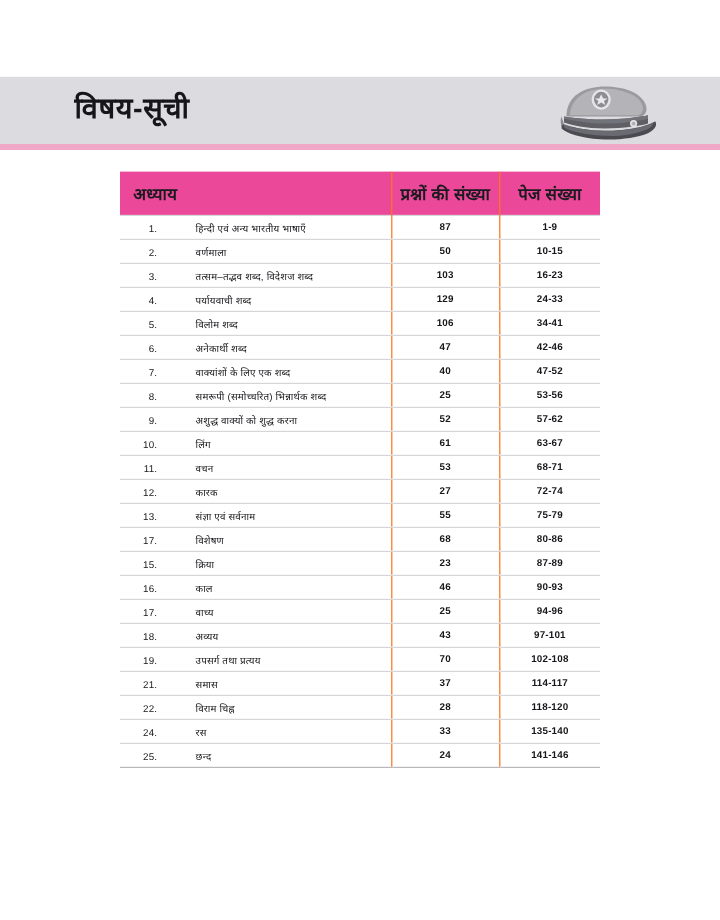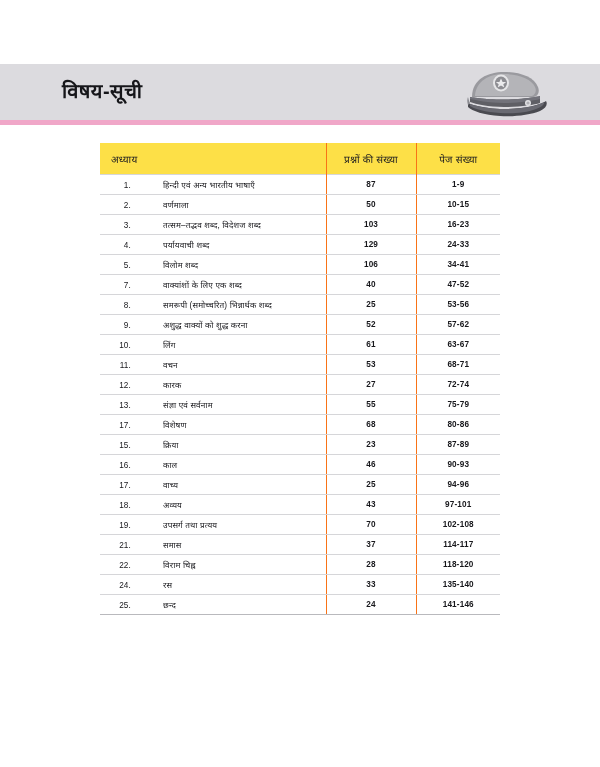--- a/index.html
+++ b/index.html
@@ -30,21 +30,21 @@
     left: 0;
     top: 120px;
     width: 600px;
     height: 5px;
     background: #f0a7c8;
   }
   .page-title {
     position: absolute;
     left: 62px;
     top: 66px;
-    font-size: 20px;
+    font-size: 24px;
     font-weight: bold;
     color: #16161a;
     letter-spacing: 0.5px;
     line-height: 50px;
     white-space: nowrap;
   }
 
   
   .cap-wrap {
     position: absolute;
@@ -62,23 +62,23 @@
     top: 143px;
     width: 400px;
     border-collapse: collapse;
     table-layout: fixed;
   }
   .toc-table col.c-chap { width: 226px; }
   .toc-table col.c-qty  { width: 90px;  }
   .toc-table col.c-page { width: 84px;  }
 
   .toc-table th {
-    background: #fde047;
-    font-size: 10px;
-    font-weight: normal;
+    background: #ec4899;
+    font-size: 14px;
+    font-weight: bold;
     color: #1b1b1f;
     padding: 9px 0 8px 0;
     border: none;
     text-align: center;
     letter-spacing: 0.2px;
   }
   .toc-table th.th-chapter {
     text-align: left;
     padding-left: 11px;
   }
@@ -191,20 +191,25 @@
         <td class="cell-chapter"><span class="chap-num">4.</span><span class="chap-name">पर्यायवाची शब्द</span></td>
         <td class="cell-qty col-sep">129</td>
         <td class="cell-page col-sep">24-33</td>
       </tr>
       <tr>
         <td class="cell-chapter"><span class="chap-num">5.</span><span class="chap-name">विलोम शब्द</span></td>
         <td class="cell-qty col-sep">106</td>
         <td class="cell-page col-sep">34-41</td>
       </tr>
       <tr>
+        <td class="cell-chapter"><span class="chap-num">6.</span><span class="chap-name">अनेकार्थी शब्द</span></td>
+        <td class="cell-qty col-sep">47</td>
+        <td class="cell-page col-sep">42-46</td>
+      </tr>
+      <tr>
         <td class="cell-chapter"><span class="chap-num">7.</span><span class="chap-name">वाक्यांशों के लिए एक शब्द</span></td>
         <td class="cell-qty col-sep">40</td>
         <td class="cell-page col-sep">47-52</td>
       </tr>
       <tr>
         <td class="cell-chapter"><span class="chap-num">8.</span><span class="chap-name">समरूपी (समोच्चरित) भिन्नार्थक शब्द</span></td>
         <td class="cell-qty col-sep">25</td>
         <td class="cell-page col-sep">53-56</td>
       </tr>
       <tr>

